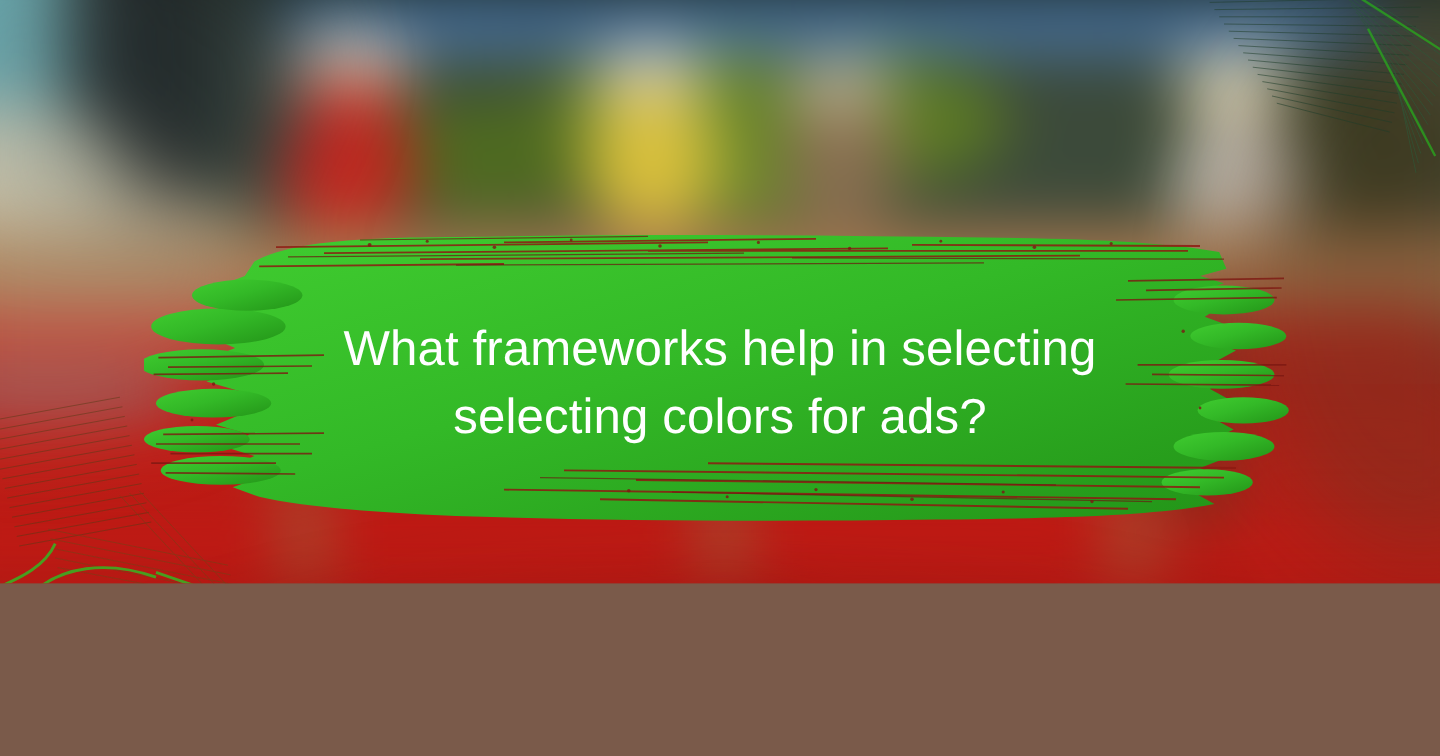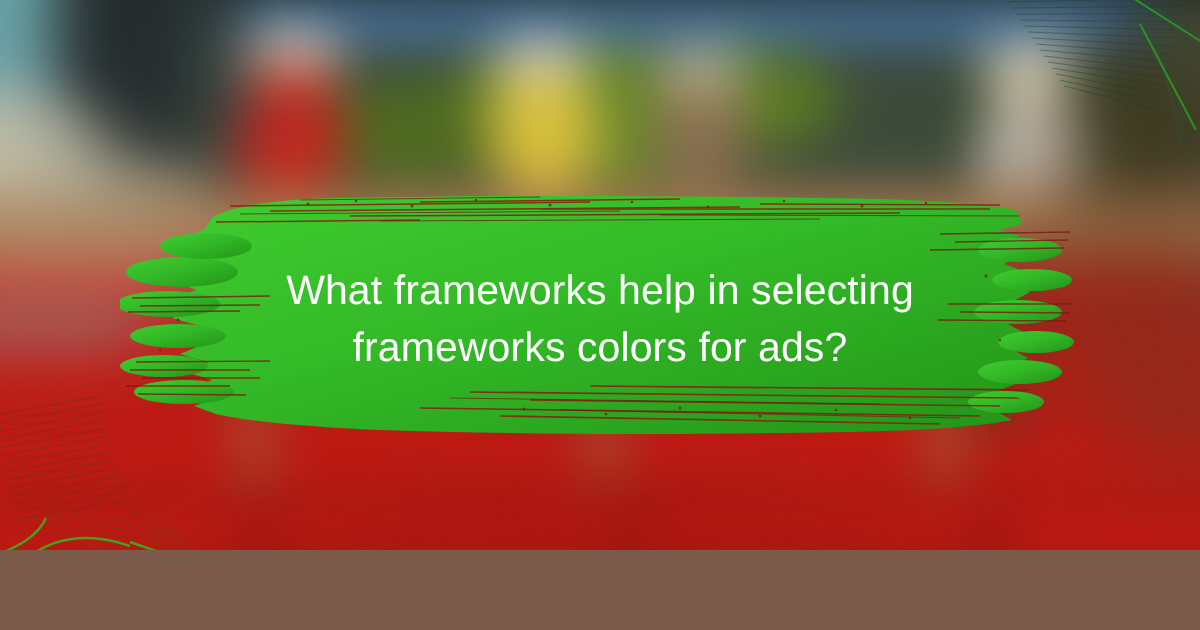--- a/index.html
+++ b/index.html
@@ -2,21 +2,21 @@
 <html><head>
 <meta charset="utf-8">
 <title>Question Card</title>
 <style>
   html,body{margin:0;padding:0;}
   body{
     width:1200px;height:630px;overflow:hidden;
     font-family:"Liberation Sans","DejaVu Sans",sans-serif;
     background:#7a5a4a;
   }
-  #stage{position:relative;width:1200px;height:550px;overflow:hidden;}
+  #stage{position:relative;width:1200px;height:486px;overflow:hidden;}
 
   
   .bg{position:absolute;inset:0;overflow:hidden;}
   .bg-layer{position:absolute;inset:-60px;}
   .bg-blur{filter:blur(26px);}
   .bg-blur-hard{filter:blur(40px);}
 
   
   .ground-top   {position:absolute;left:0;top:0;width:1200px;height:230px;
                  background:linear-gradient(180deg,#6f6a63 0%,#585killer 0%,#4b4a46 40%,#6a5a4a 100%);}
@@ -371,16 +371,16 @@
             <circle cx="40" cy="170" r="1.2"></circle>
           <circle cx="866" cy="96" r="1.4"></circle>
             <circle cx="880" cy="160" r="1.2"></circle>
         </g>
       </svg>
     </div>
   </div>
 
   <div class="headline">
     <span class="ln">What frameworks help in selecting</span>
-    <span class="ln">frameworks colors for ads?</span>
+    <span class="ln">selecting colors for ads?</span>
   </div>
 
 </div>
 
 </body></html>

